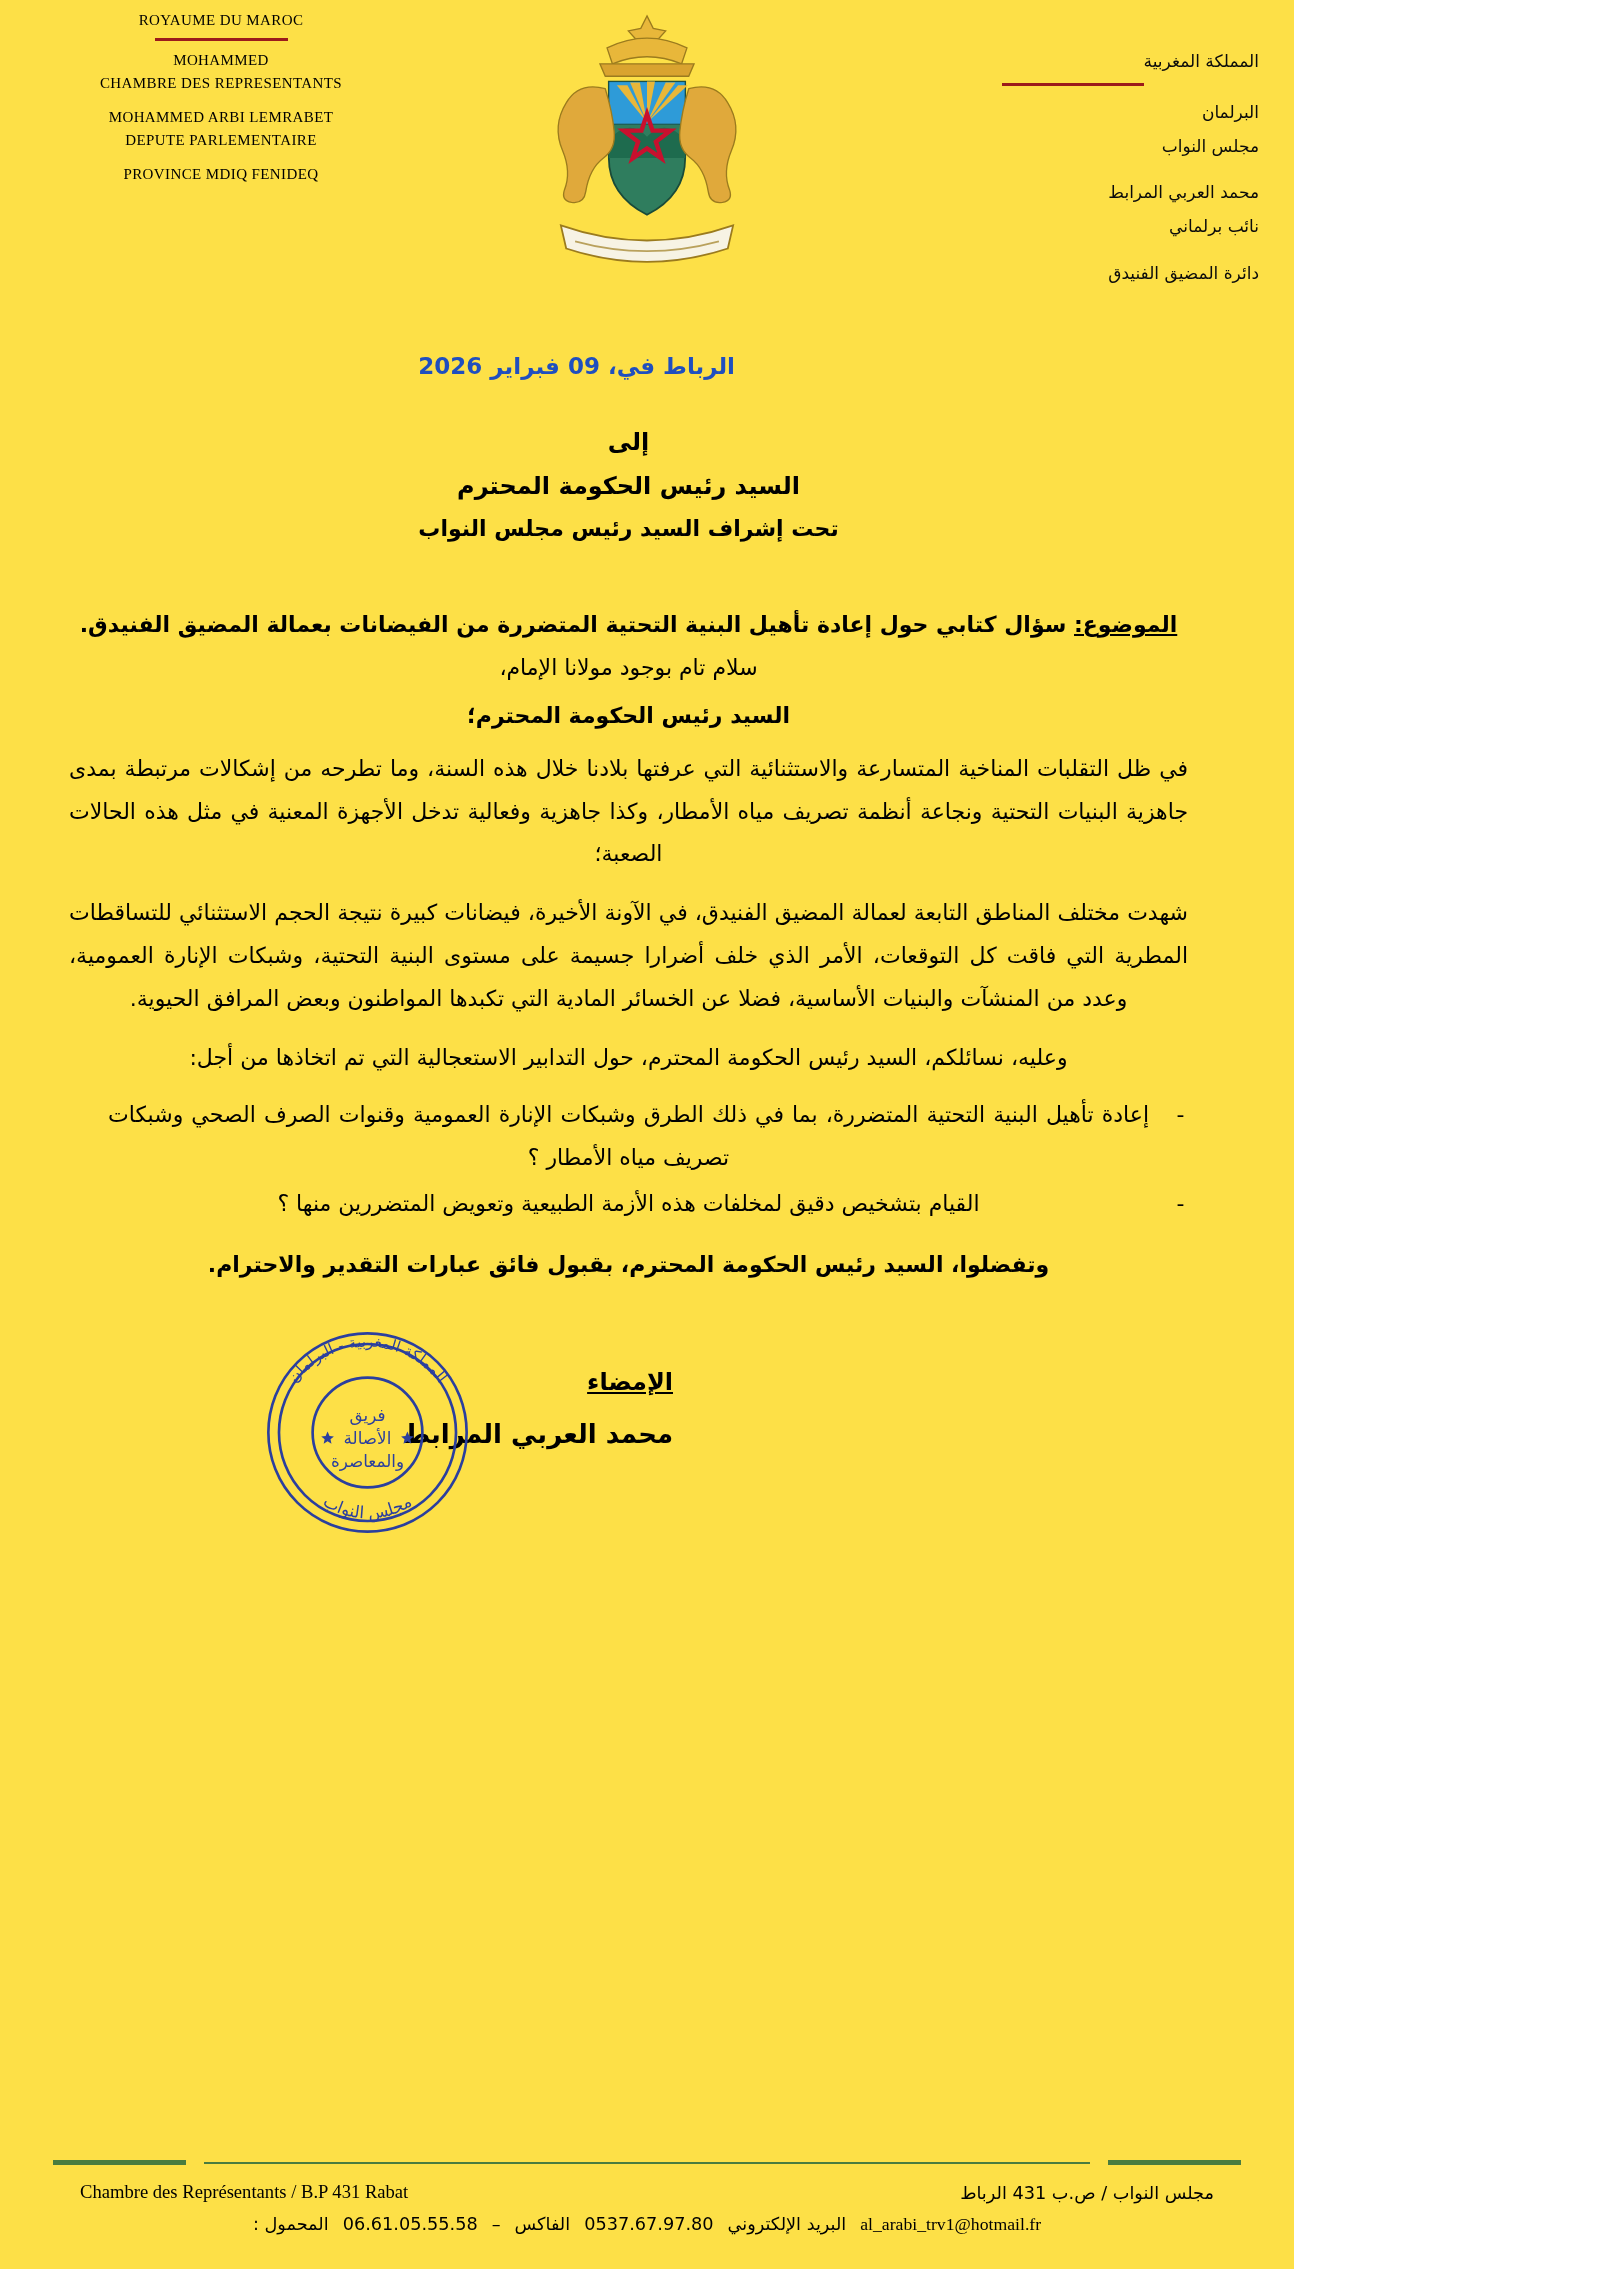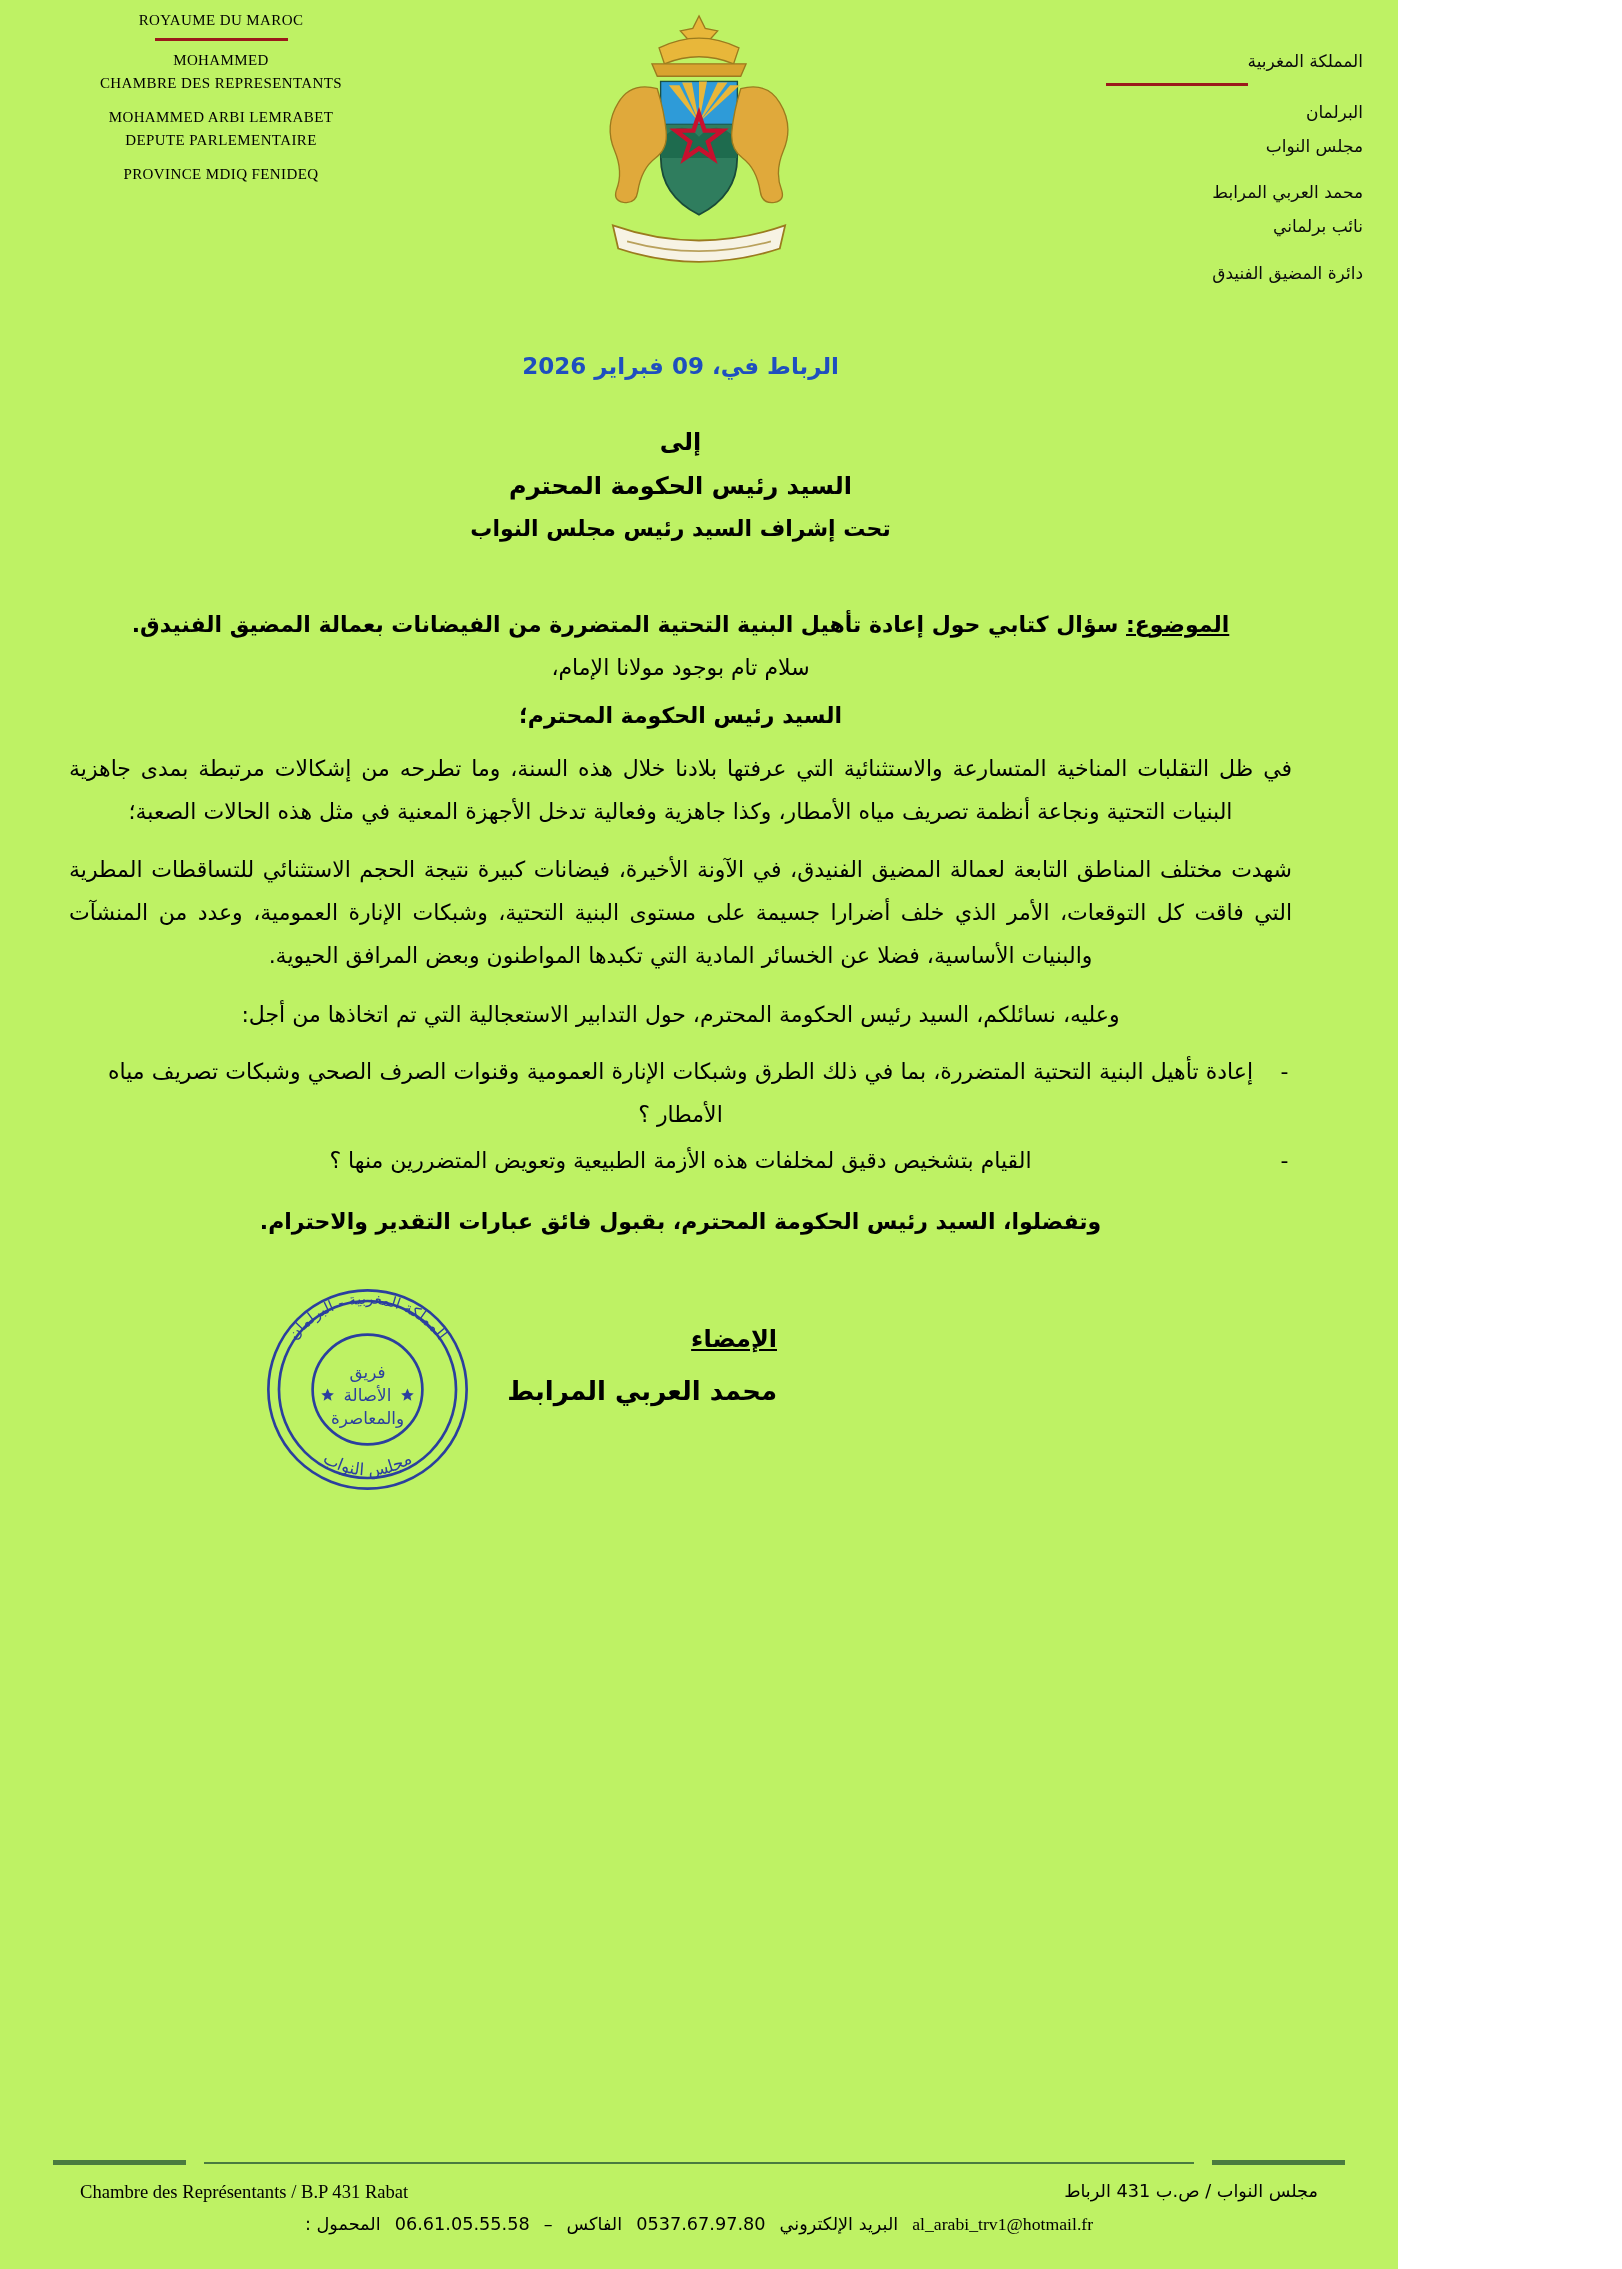--- a/index.html
+++ b/index.html
@@ -3,23 +3,23 @@
 <meta charset="utf-8">
 <title>Document</title>
 <style>
   html, body {
     margin: 0;
     padding: 0;
     background: #ffffff;
   }
   .page {
     position: relative;
-    width: 1398px;
+    width: 1294px;
     height: 2270px;
-    background: #bef264;
+    background: #fde047;
     font-family: "Liberation Serif", serif;
     color: #000000;
     overflow: hidden;
     box-sizing: border-box;
   }
 
   
   .letterhead {
     position: relative;
     height: 319px;
@@ -212,21 +212,21 @@
     background: #4a7c3f;
     top: 3.5px;
   }
   .fr.left { left: 0; width: 133px; }
   .fr.right { right: 0; width: 133px; }
   .fr.mid { left: 151px; right: 151px; height: 1.8px; top: 5.3px; background:#4a7c3f; }
 
   .footer-row {
     display: flex;
     justify-content: space-between;
-    align-items: flex-start;
+    align-items: flex-end;
     margin: 12.4px 80px 0 80px;
     font-size: 18.6px;
   }
   .footer-fr {
     font-family: "Liberation Serif", serif;
   }
   .footer-ar {
     direction: rtl;
     font-family: "DejaVu Sans", sans-serif;
     font-size: 17.7px;

